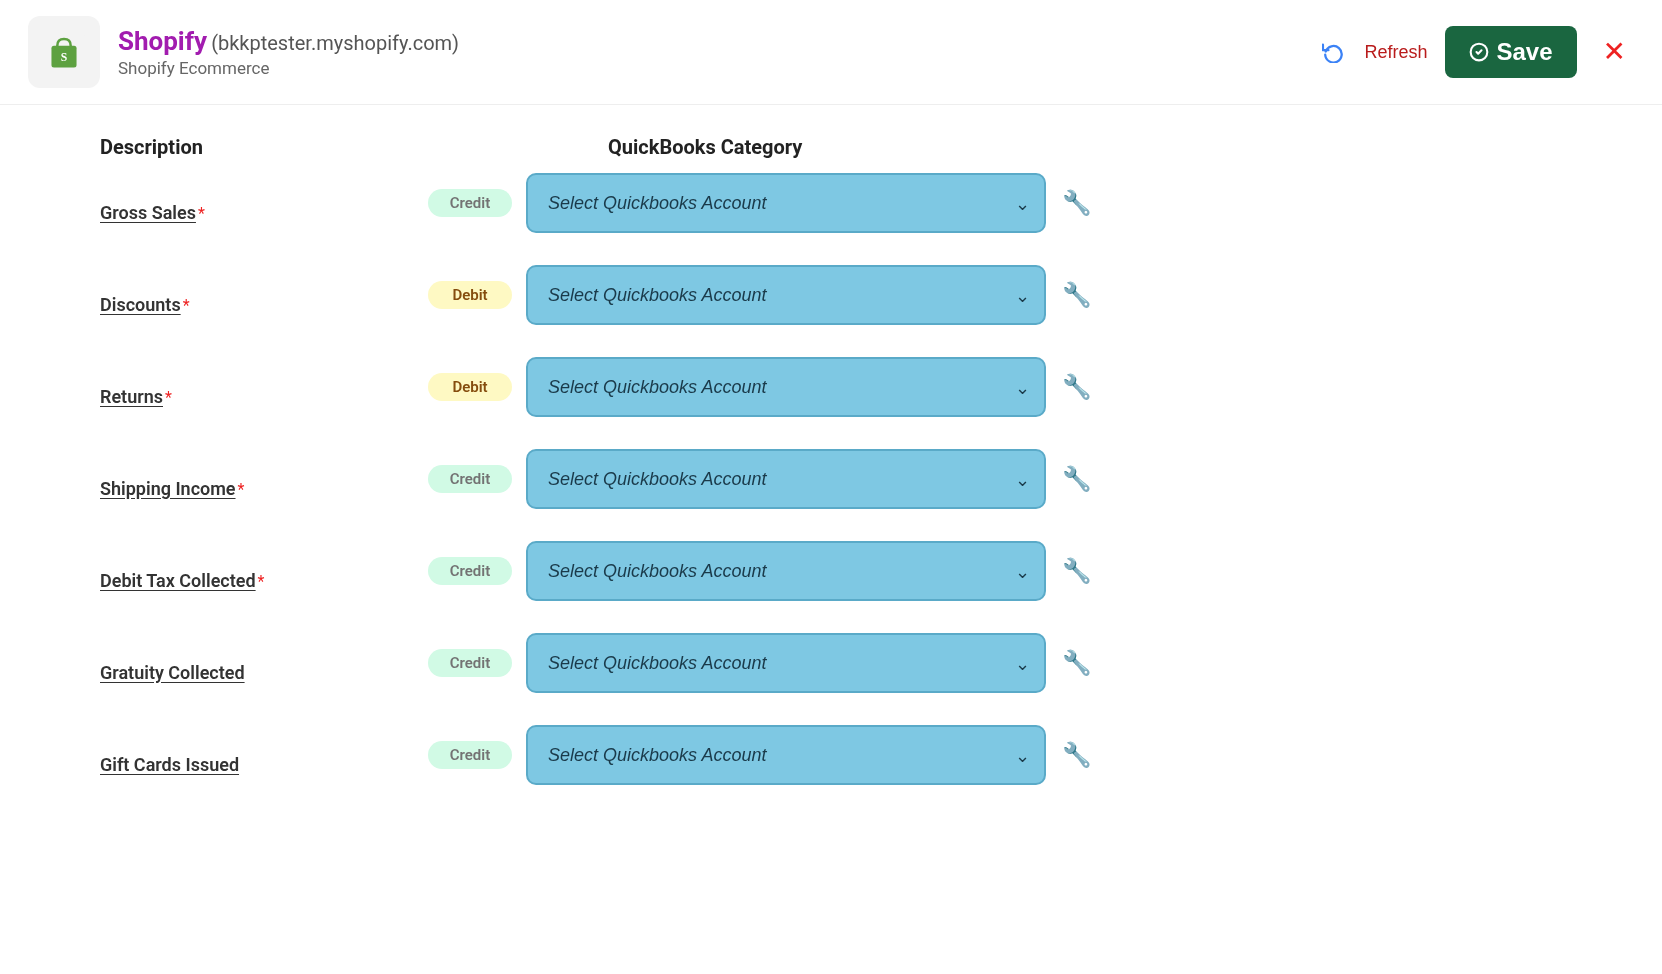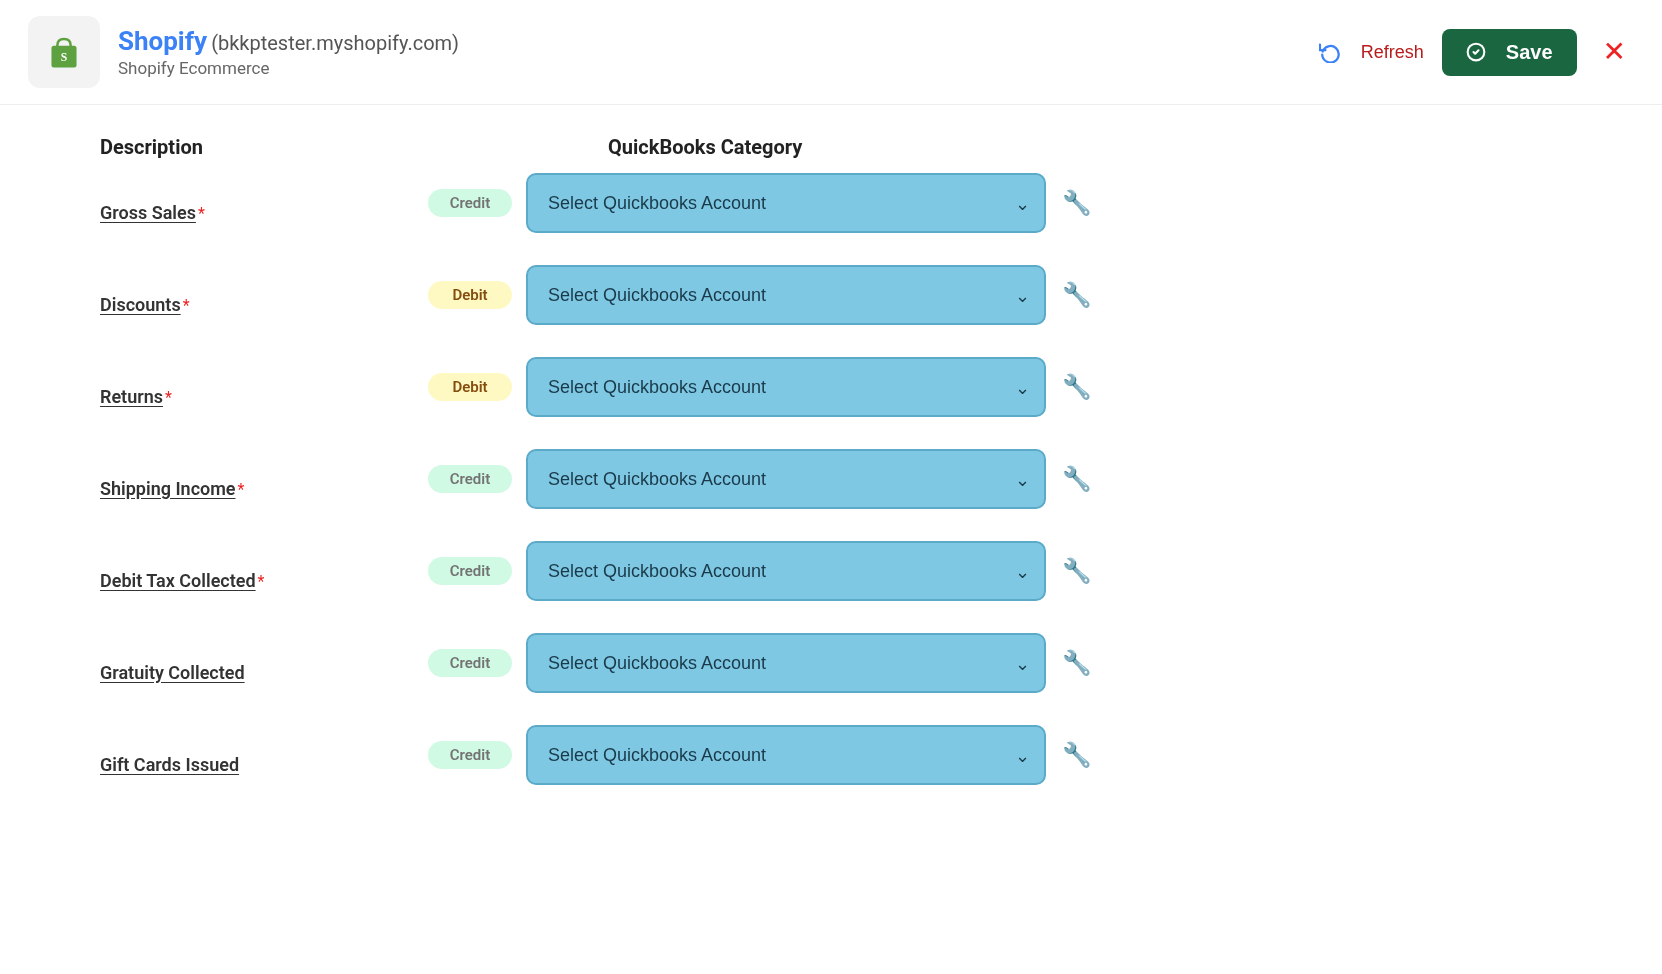--- a/index.html
+++ b/index.html
@@ -33,21 +33,21 @@
     .shopify-bag {
       width: 46px;
       height: 46px;
     }
     .header-title {
       flex: 1;
     }
     .header-title .app-name {
       font-size: 26px;
       font-weight: 700;
-      color: #3b82f6;
+      color: #a21caf;
     }
     .header-title .app-domain {
       font-size: 20px;
       font-weight: 400;
       color: #555;
     }
     .header-title .app-sub {
       font-size: 17px;
       color: #666;
       margin-top: 2px;
@@ -68,27 +68,27 @@
       cursor: pointer;
       font-weight: 500;
     }
     .btn-refresh svg {
       width: 22px;
       height: 22px;
     }
     .btn-save {
       display: flex;
       align-items: center;
-      gap: 20px;
+      gap: 7px;
       background: #1a6640;
       color: #fff;
       border: none;
       border-radius: 8px;
       padding: 12px 24px;
-      font-size: 20px;
+      font-size: 24px;
       font-weight: 600;
       cursor: pointer;
     }
     .btn-save svg {
       width: 20px;
       height: 20px;
     }
     .btn-close {
       background: none;
       border: none;
@@ -178,20 +178,21 @@
       border: 2px solid #5aaac8;
       border-radius: 10px;
       padding: 18px 48px 18px 20px;
       font-size: 18px;
       color: #1a3a4a;
       appearance: none;
       -webkit-appearance: none;
       cursor: pointer;
       font-weight: 500;
       outline: none;
+      font-style: italic;
     }
     .select-chevron {
       position: absolute;
       right: 16px;
       top: 50%;
       transform: translateY(-50%);
       pointer-events: none;
       font-size: 18px;
       color: #1a3a4a;
     }

